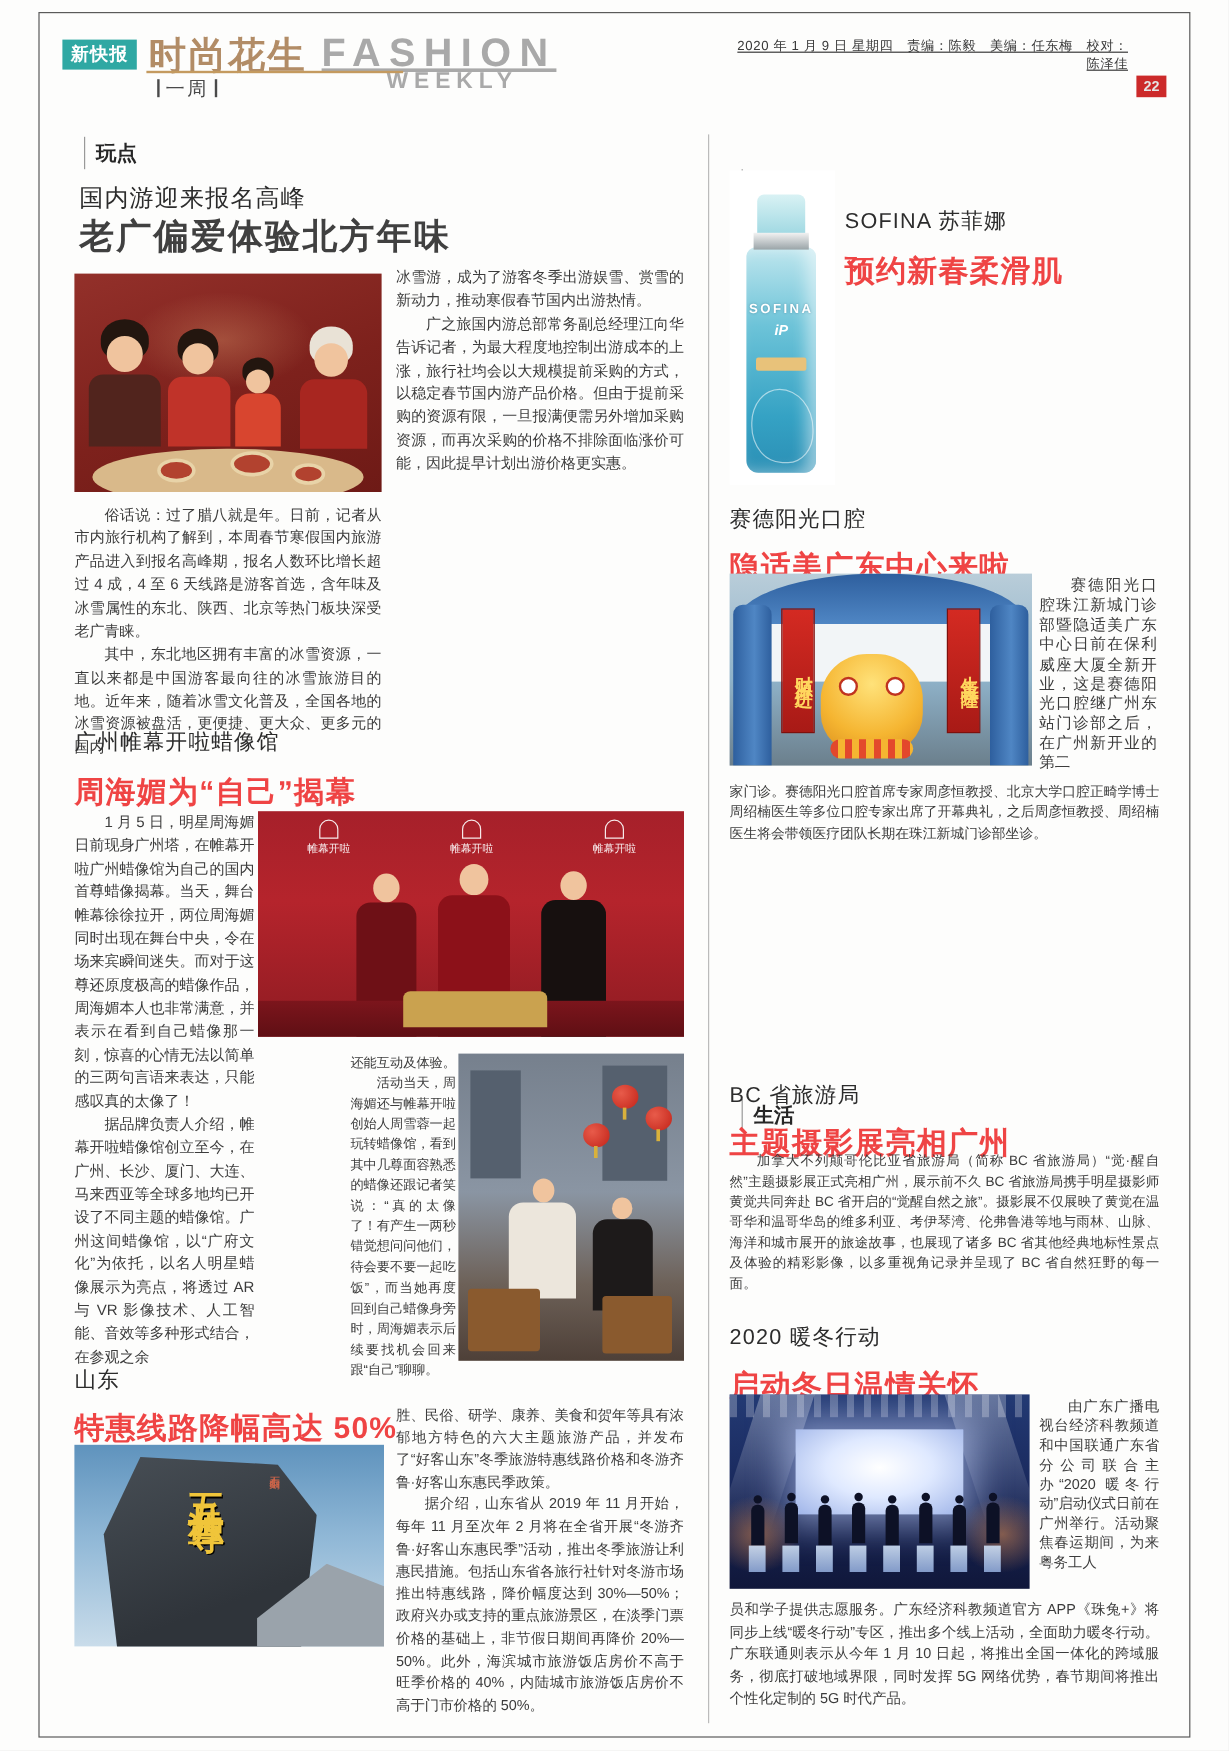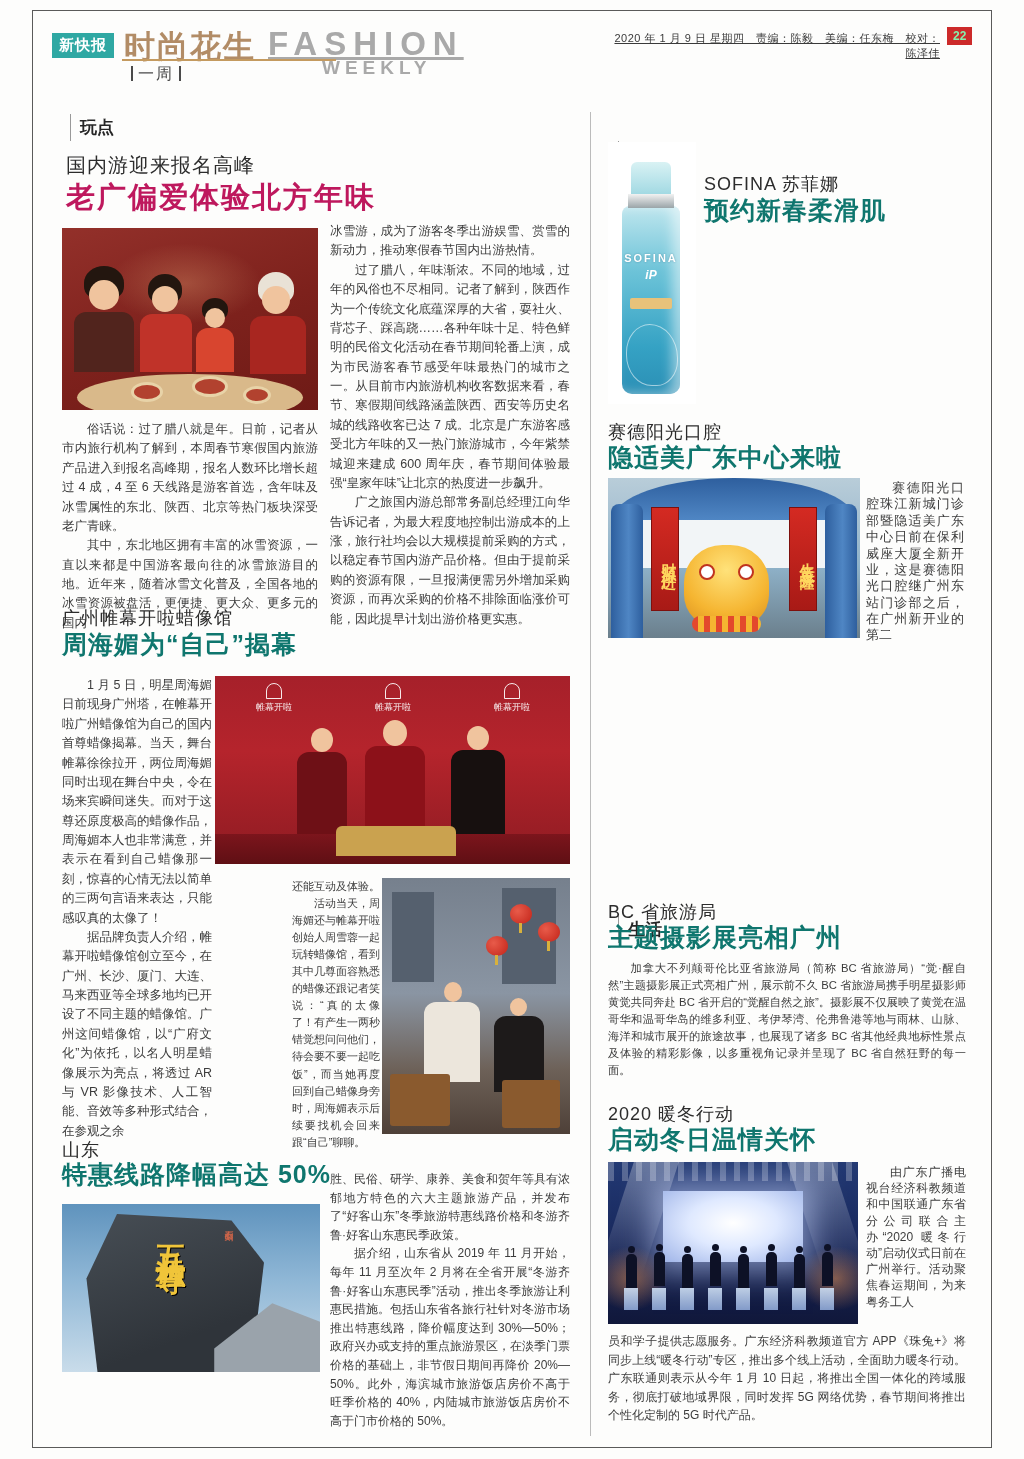--- a/index.html
+++ b/index.html
@@ -11,29 +11,29 @@
 
   
   .badge{background:#2fa8a3;color:#fff;font-weight:bold;font-size:15px;padding:3px 7px;letter-spacing:1px;}
   .masthead-title{font-size:31px;font-weight:bold;color:#b28c66;letter-spacing:2px;}
   .masthead-en1{font-size:33px;color:#a9a9a9;letter-spacing:7px;font-weight:600;text-decoration:underline;}
   .masthead-en2{font-size:19px;color:#a9a9a9;letter-spacing:5px;font-weight:600;}
   .gold-rule{height:2px;background:#c49a5f;}
   .weekbar{font-size:16px;color:#4a4a4a;letter-spacing:2px;}
   .weekbar .bar{display:inline-block;width:2px;height:15px;background:#4a4a4a;margin:0 5px;vertical-align:-2px;}
   .dateline{font-size:11px;color:#3a3a3a;letter-spacing:.5px;text-decoration:underline;}
-  .pagenum{background:#cc2a2a;color:#86efac;font-weight:bold;font-size:12px;padding:2px 6px;}
+  .pagenum{background:#cc2a2a;color:#e5e5e5;font-weight:bold;font-size:12px;padding:2px 6px;margin-top:36px;}
 
   
   .section-label{font-size:17px;font-weight:bold;color:#262626;padding:2px 9px;
     border-left:1.5px solid #999;border-right:1.5px solid #999;position:relative;}
   .kicker{font-size:18px;color:#2c2c2c;letter-spacing:1px;}
   .kicker-lg{font-size:20px;color:#2c2c2c;letter-spacing:1px;}
-  .headline{font-size:29px;font-weight:bold;color:#be185d;letter-spacing:2px;}
-  .headline-md{font-size:25px;font-weight:bold;color:#0f766e;letter-spacing:1px;}
+  .headline{font-size:29px;font-weight:bold;color:#404040;letter-spacing:2px;}
+  .headline-md{font-size:25px;font-weight:bold;color:#ef4444;letter-spacing:1px;margin-top:15px;}
   .body{font-size:12.5px;line-height:1.55;color:#3c3c3c;text-align:justify;}
   .body p{margin:0;text-indent:2em;}
   .body p.noindent{text-indent:0;}
   .body.small{font-size:11.5px;line-height:1.5;}
   .body.f12{font-size:12px;line-height:1.55;}
   .body.narrow{font-size:11px;line-height:1.55;}
   .body.lead{font-size:13px;line-height:1.26;}
   .body.sideTight{font-size:12px;line-height:1.35;}
 
   
@@ -137,21 +137,20 @@
     <div class="head" style="left:200px;top:58px;width:28px;height:28px;"></div>
     <div class="bodyshape" style="left:188px;top:88px;width:56px;height:58px;background:#a82620;"></div>
     <div class="table"></div>
     <div class="dish" style="left:28%;bottom:6%;width:26px;height:14px;"></div>
     <div class="dish" style="left:52%;bottom:9%;width:30px;height:15px;"></div>
     <div class="dish" style="left:72%;bottom:5%;width:22px;height:12px;"></div>
   </div>
 
   <div class="abs body" style="left:330px;top:222px;width:240px;">
     <p class="noindent">冰雪游，成为了游客冬季出游娱雪、赏雪的新动力，推动寒假春节国内出游热情。</p>
-    <p>过了腊八，年味渐浓。不同的地域，过年的风俗也不尽相同。记者了解到，陕西作为一个传统文化底蕴深厚的大省，耍社火、背芯子、踩高跷……各种年味十足、特色鲜明的民俗文化活动在春节期间轮番上演，成为市民游客春节感受年味最热门的城市之一。从目前市内旅游机构收客数据来看，春节、寒假期间线路涵盖陕西、西安等历史名城的线路收客已达 7 成。北京是广东游客感受北方年味的又一热门旅游城市，今年紫禁城迎来建成 600 周年庆，春节期间体验最强“皇家年味”让北京的热度进一步飙升。</p>
     <p>广之旅国内游总部常务副总经理江向华告诉记者，为最大程度地控制出游成本的上涨，旅行社均会以大规模提前采购的方式，以稳定春节国内游产品价格。但由于提前采购的资源有限，一旦报满便需另外增加采购资源，而再次采购的价格不排除面临涨价可能，因此提早计划出游价格更实惠。</p>
   </div>
   <div class="abs body" style="left:62px;top:420px;width:256px;">
     <p>俗话说：过了腊八就是年。日前，记者从市内旅行机构了解到，本周春节寒假国内旅游产品进入到报名高峰期，报名人数环比增长超过 4 成，4 至 6 天线路是游客首选，含年味及冰雪属性的东北、陕西、北京等热门板块深受老广青睐。</p>
     <p>其中，东北地区拥有丰富的冰雪资源，一直以来都是中国游客最向往的冰雪旅游目的地。近年来，随着冰雪文化普及，全国各地的冰雪资源被盘活，更便捷、更大众、更多元的国内</p>
   </div>
 
   <div class="abs kicker" style="left:62px;top:606px;">广州帷幕开啦蜡像馆</div>
   <div class="abs headline-md" style="left:62px;top:628px;">周海媚为“自己”揭幕</div>
 
@@ -239,20 +238,21 @@
     <div class="lion">
       <div class="eye" style="left:18%;top:22%;"></div>
       <div class="eye" style="right:18%;top:22%;"></div>
       <div class="fur"></div>
     </div>
   </div>
   <div class="abs body lead" style="left:866px;top:480px;width:98px;text-align:justify;">
     <p class="noindent" style="text-indent:2em;">赛德阳光口腔珠江新城门诊部暨隐适美广东中心日前在保利威座大厦全新开业，这是赛德阳光口腔继广州东站门诊部之后，在广州新开业的第二</p>
   </div>
   <div class="abs body small" style="left:608px;top:652px;width:358px;">
+    <p class="noindent">家门诊。赛德阳光口腔首席专家周彦恒教授、北京大学口腔正畸学博士周绍楠医生等多位口腔专家出席了开幕典礼，之后周彦恒教授、周绍楠医生将会带领医疗团队长期在珠江新城门诊部坐诊。</p>
   </div>
 
   <div class="abs section-label" style="left:618px;top:862px;">
     <span>生活</span>
   </div>
 
   <div class="abs kicker" style="left:608px;top:900px;">BC 省旅游局</div>
   <div class="abs headline-md" style="left:608px;top:921px;">主题摄影展亮相广州</div>
   <div class="abs body" style="left:608px;top:960px;width:358px;font-size:11.3px;line-height:1.5;">
     <p>加拿大不列颠哥伦比亚省旅游局（简称 BC 省旅游局）“觉·醒自然”主题摄影展正式亮相广州，展示前不久 BC 省旅游局携手明星摄影师黄觉共同奔赴 BC 省开启的“觉醒自然之旅”。摄影展不仅展映了黄觉在温哥华和温哥华岛的维多利亚、考伊琴湾、伦弗鲁港等地与雨林、山脉、海洋和城市展开的旅途故事，也展现了诸多 BC 省其他经典地标性景点及体验的精彩影像，以多重视角记录并呈现了 BC 省自然狂野的每一面。</p>

